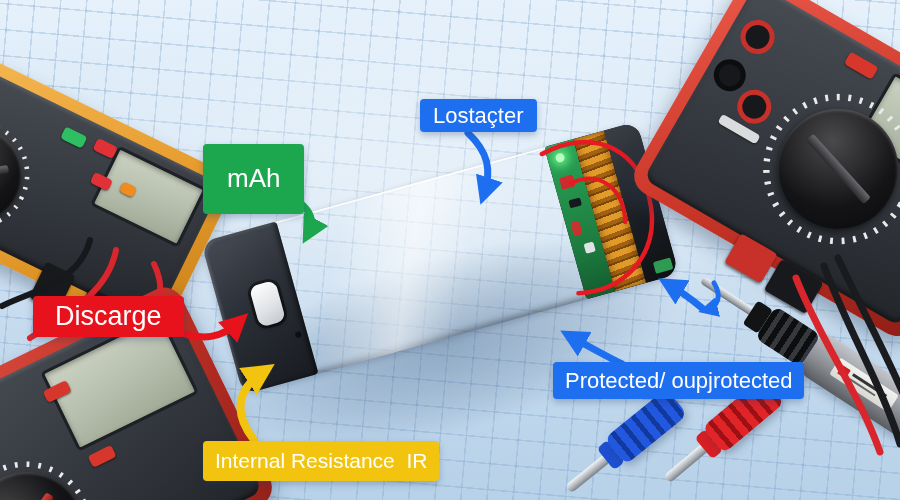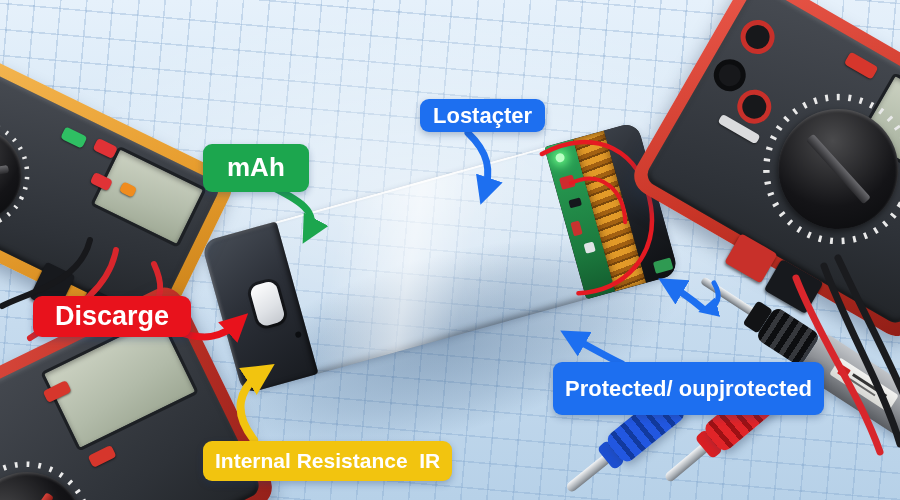--- a/index.html
+++ b/index.html
@@ -102,27 +102,27 @@
   .plug-body{position:absolute;left:60px;top:3px;width:80px;height:34px;border-radius:9px;}
   .plug-blue{left:552px;top:424px;width:145px;transform:rotate(-39deg);}
   .plug-blue .plug-flange{background:#1d4fd0;}
   .plug-blue .plug-body{background:repeating-linear-gradient(90deg,#2257e0 0 8px,#123a9e 8px 13px);box-shadow:0 4px 8px rgba(40,60,90,.35);}
   .plug-red{left:648px;top:408px;width:160px;transform:rotate(-40deg);}
   .plug-red .plug-flange{background:#d81f24;}
   .plug-red .plug-body{background:repeating-linear-gradient(90deg,#e02428 0 8px,#9d1114 8px 13px);box-shadow:0 4px 8px rgba(40,60,90,.35);}
   
   .overlay{position:absolute;inset:0;z-index:20;pointer-events:none;}
   
-  .label{position:absolute;z-index:30;color:#fff;font-weight:bold;white-space:pre;
-    border-radius:9px;box-shadow:0 3px 7px rgba(25,55,105,.30);line-height:1.15;}
-  .lbl-mah{left:203px;top:144px;font-size:26px;padding:9px 24px;background:#1ca64e;}
+  .label{position:absolute;z-index:30;color:#fff;font-weight:normal;white-space:pre;
+    border-radius:4px;box-shadow:0 3px 7px rgba(25,55,105,.30);line-height:1.15;}
+  .lbl-mah{left:203px;top:144px;font-size:26px;padding:20px 24px;background:#1ca64e;}
   .lbl-lost{left:420px;top:99px;font-size:22px;padding:4px 13px;background:#1d6ff0;}
   .lbl-dis{left:33px;top:296px;font-size:27px;padding:5px 22px;background:#e8121c;}
   .lbl-ir{left:203px;top:441px;font-size:21px;padding:8px 12px;background:#f2c40f;}
-  .lbl-prot{left:553px;top:362px;font-size:22px;padding:14px 12px;background:#1d6ff0;}
+  .lbl-prot{left:553px;top:362px;font-size:22px;padding:6px 12px;background:#1d6ff0;}
 </style>
 </head>
 <body>
 
 <div class="stage">
 
   <div class="bg"></div>
 
   <div class="battery-wrap">
     <div class="bat-shadow"></div>

